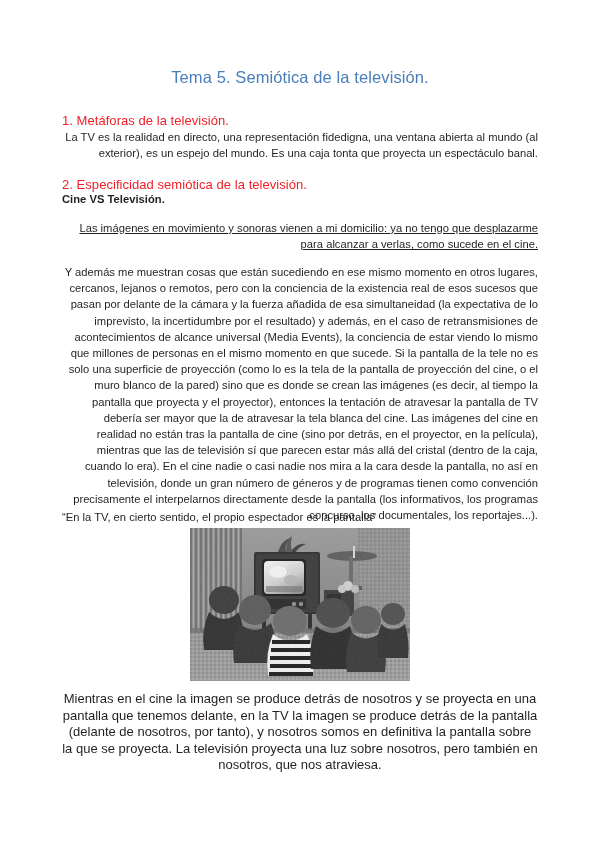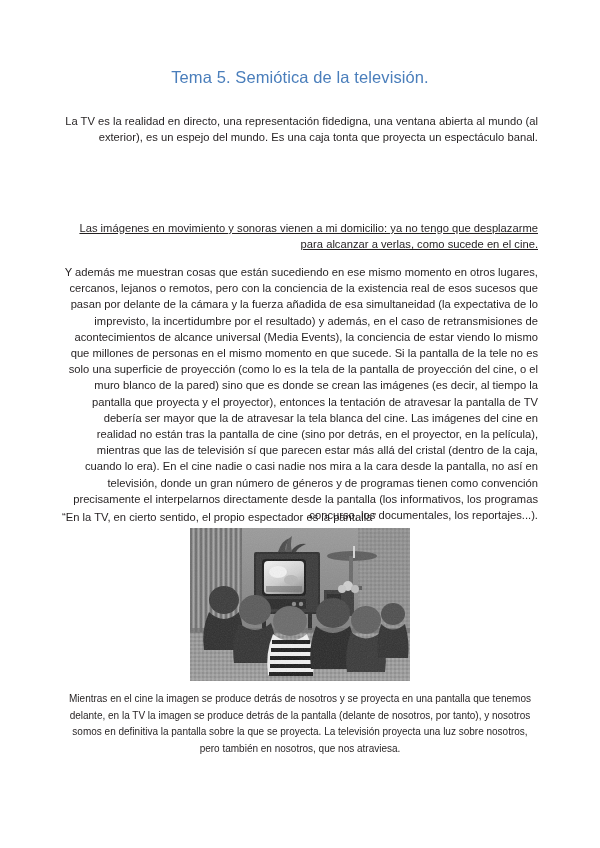--- a/index.html
+++ b/index.html
@@ -71,21 +71,21 @@
 
   .quote-line {
     font-size: 11.2px;
     line-height: 16.2px;
     text-align: left;
     margin: 1px 0 0 0;
     color: #231f20;
   }
 
   .caption-text {
-    font-size: 10px;
+    font-size: 13px;
     line-height: 16.6px;
     text-align: center;
     margin: 0;
     color: #231f20;
   }
 
   
   .sec1 { position: absolute; top: 113px; left: 0; width: 476px; }
   .sec2 { position: absolute; top: 177px; left: 0; width: 476px; }
   .para-b { position: absolute; top: 220px; left: 0; width: 476px; text-decoration: underline; }
@@ -108,24 +108,27 @@
 </style>
 </head>
 <body>
 
 <div class="page">
   <div class="content">
 
     <h1 class="doc-title">Tema 5. Semiótica de la televisión.</h1>
 
     <div class="sec1">
+      <h2 class="section-heading">1. Metáforas de la televisión.</h2>
       <p class="body-text">La TV es la realidad en directo, una representación fidedigna, una ventana abierta al mundo (al exterior), es un espejo del mundo. Es una caja tonta que proyecta un espectáculo banal.</p>
     </div>
 
     <div class="sec2">
+      <h2 class="section-heading">2. Especificidad semiótica de la televisión.</h2>
+      <p class="subheading">Cine VS Televisión.</p>
     </div>
 
     <div class="para-b">
       <p class="body-text">Las imágenes en movimiento y sonoras vienen a mi domicilio: ya no tengo que desplazarme para alcanzar a verlas, como sucede en el cine.</p>
     </div>
 
     <div class="para-c">
       <p class="body-text">Y además me muestran cosas que están sucediendo en ese mismo momento en otros lugares, cercanos, lejanos o remotos, pero con la conciencia de la existencia real de esos sucesos que pasan por delante de la cámara y la fuerza añadida de esa simultaneidad (la expectativa de lo imprevisto, la incertidumbre por el resultado) y además, en el caso de retransmisiones de acontecimientos de alcance universal (Media Events), la conciencia de estar viendo lo mismo que millones de personas en el mismo momento en que sucede. Si la pantalla de la tele no es solo una superficie de proyección (como lo es la tela de la pantalla de proyección del cine, o el muro blanco de la pared) sino que es donde se crean las imágenes (es decir, al tiempo la pantalla que proyecta y el proyector), entonces la tentación de atravesar la pantalla de TV debería ser mayor que la de atravesar la tela blanca del cine. Las imágenes del cine en realidad no están tras la pantalla de cine (sino por detrás, en el proyector, en la película), mientras que las de televisión sí que parecen estar más allá del cristal (dentro de la caja, cuando lo era). En el cine nadie o casi nadie nos mira a la cara desde la pantalla, no así en televisión, donde un gran número de géneros y de programas tienen como convención precisamente el interpelarnos directamente desde la pantalla (los informativos, los programas concurso, los documentales, los reportajes...).</p>
     </div>
 

